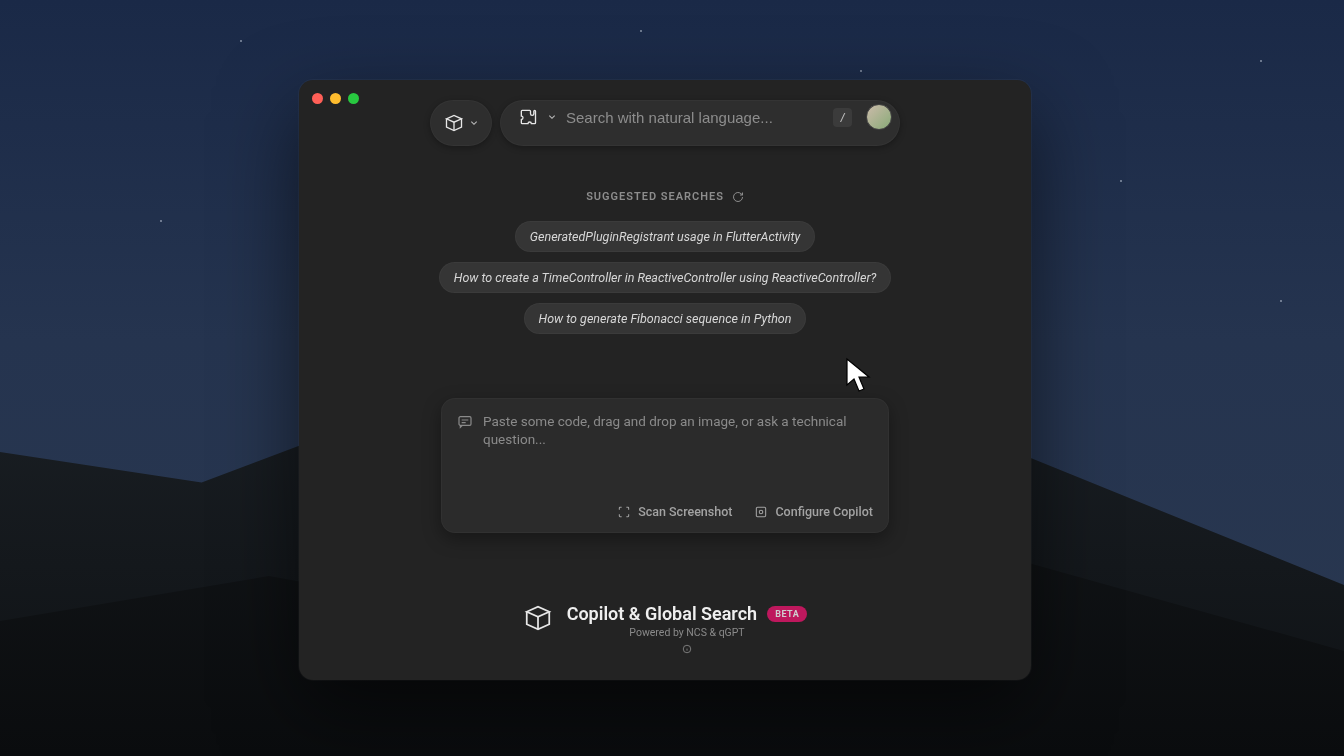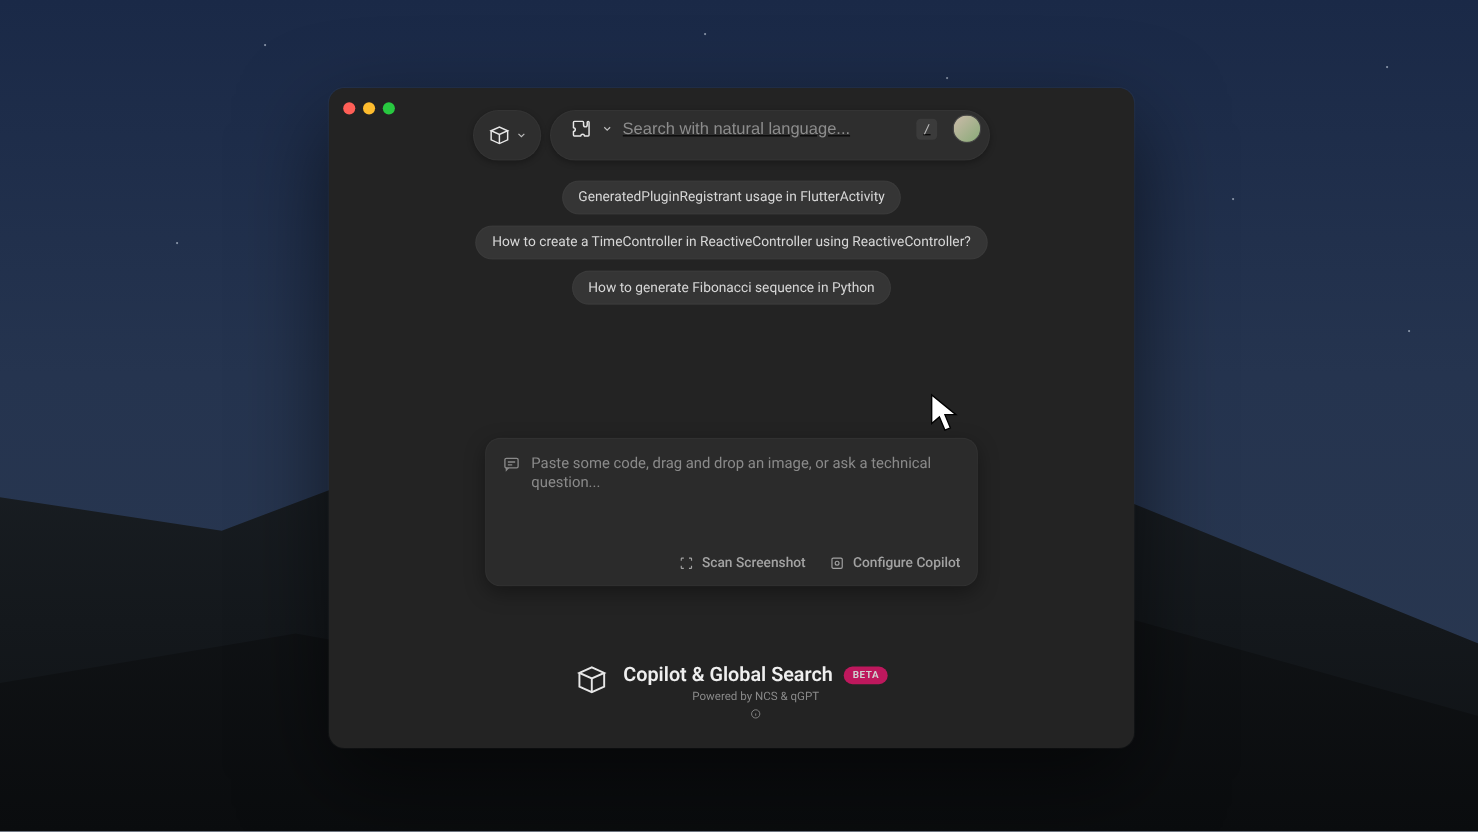--- a/index.html
+++ b/index.html
@@ -30,31 +30,31 @@
   }
 
   .traffic { position:absolute; top:13px; left:13px; display:flex; gap:7px; }
   .traffic span { width:11px; height:11px; border-radius:50%; display:block; }
   .tl-close{background:#ff5f57;} .tl-min{background:#febc2e;} .tl-max{background:#28c840;}
 
   .topbar { display:flex; align-items:center; gap:8px; justify-content:center; padding-top:20px; }
   .pill { background:#2e2e2e; border-radius:24px; display:flex; align-items:center; box-shadow:0 2px 6px rgba(0,0,0,.3), inset 0 0 0 1px rgba(255,255,255,.03); }
   .dd-btn { height:46px; padding:0 14px; display:flex; align-items:center; gap:6px; color:#e7e7e7; }
   .chev { width:8px; height:8px; }
-  .searchbar { width:400px; height:46px; padding:0 8px 12px 18px; gap:10px;text-decoration:underline; }
+  .searchbar { width:400px; height:46px; padding:0 8px 12px 18px; gap:10px; }
   .search-input { flex:1; background:transparent; border:none; outline:none; color:#e7e7e7; font-size:15px; }
   .search-input::placeholder { color:#8d8d8d; }
   .kbd { background:#3b3b3b; color:#bdbdbd; font-size:11px; padding:3px 6px; border-radius:4px; font-family:ui-monospace,monospace; }
   .avatar { width:26px; height:26px; border-radius:50%; background:linear-gradient(135deg,#cba 0%, #8a7 100%); margin-left:4px; border:1px solid #444; }
 
   .section-label { margin-top:44px; text-align:center; color:#8d8d8d; font-size:11px; letter-spacing:.09em; font-weight:600; display:flex; justify-content:center; align-items:center; gap:8px; }
   .refresh-icon { width:12px; height:12px; color:#8d8d8d; }
 
   .chips { margin-top:18px; display:flex; flex-direction:column; align-items:center; gap:10px; }
-  .chip { background:#353535; color:#d7d7d7; font-size:12.5px; padding:8px 15px; border-radius:18px; cursor:pointer; box-shadow:inset 0 0 0 1px rgba(255,255,255,.03); }
+  .chip { background:#353535; color:#d7d7d7; font-size:12.5px; padding:8px 15px; border-radius:18px; cursor:pointer; box-shadow:inset 0 0 0 1px rgba(255,255,255,.03);font-style:italic; }
 
   .composer { position:absolute; left:142px; right:142px; top:318px; height:135px;
     background:#2b2b2b; border-radius:14px; box-shadow:0 6px 18px rgba(0,0,0,.35), inset 0 0 0 1px rgba(255,255,255,.03); padding:14px 16px; display:flex; flex-direction:column; }
   .composer-row { display:flex; gap:10px; }
   .chat-icon { width:16px; height:16px; color:#8a8a8a; margin-top:2px; flex:none; }
   .composer-ta { flex:1; background:transparent; border:none; resize:none; outline:none; color:#e7e7e7; font-size:13.5px; line-height:1.35; font-family:inherit; }
   .composer-ta::placeholder { color:#8a8a8a; }
   .composer-actions { margin-top:auto; display:flex; justify-content:flex-end; gap:22px; }
   .action-btn { display:flex; align-items:center; gap:7px; color:#a3a3a3; font-size:12.5px; font-weight:500; cursor:pointer; }
   .action-btn svg { width:14px; height:14px; }
@@ -114,20 +114,27 @@
       </svg>
       <svg class="chev" viewBox="0 0 12 12">
           <path d="M2 4l4 4 4-4" fill="none" stroke="#bdbdbd" stroke-width="1.6"></path>
         </svg>
       <input class="search-input" placeholder="Search with natural language..." style="">
       <span class="kbd">/</span>
       <span class="avatar"></span>
     </div>
   </div>
 
+  <div class="section-label">
+    <span>SUGGESTED SEARCHES</span>
+    <svg class="refresh-icon" viewBox="0 0 24 24" fill="none" stroke="currentColor" stroke-width="2">
+      <path d="M21 12a9 9 0 11-3-6.7L21 8"></path>
+        <path d="M21 3v5h-5"></path>
+    </svg>
+  </div>
 
   <div class="chips">
     <div class="chip">GeneratedPluginRegistrant usage in FlutterActivity</div>
     <div class="chip">How to create a TimeController in ReactiveController using ReactiveController?</div>
     <div class="chip">How to generate Fibonacci sequence in Python</div>
   </div>
 
   <div class="composer">
     <div class="composer-row">
       <svg class="chat-icon" viewBox="0 0 24 24" fill="none" stroke="currentColor" stroke-width="1.8">

